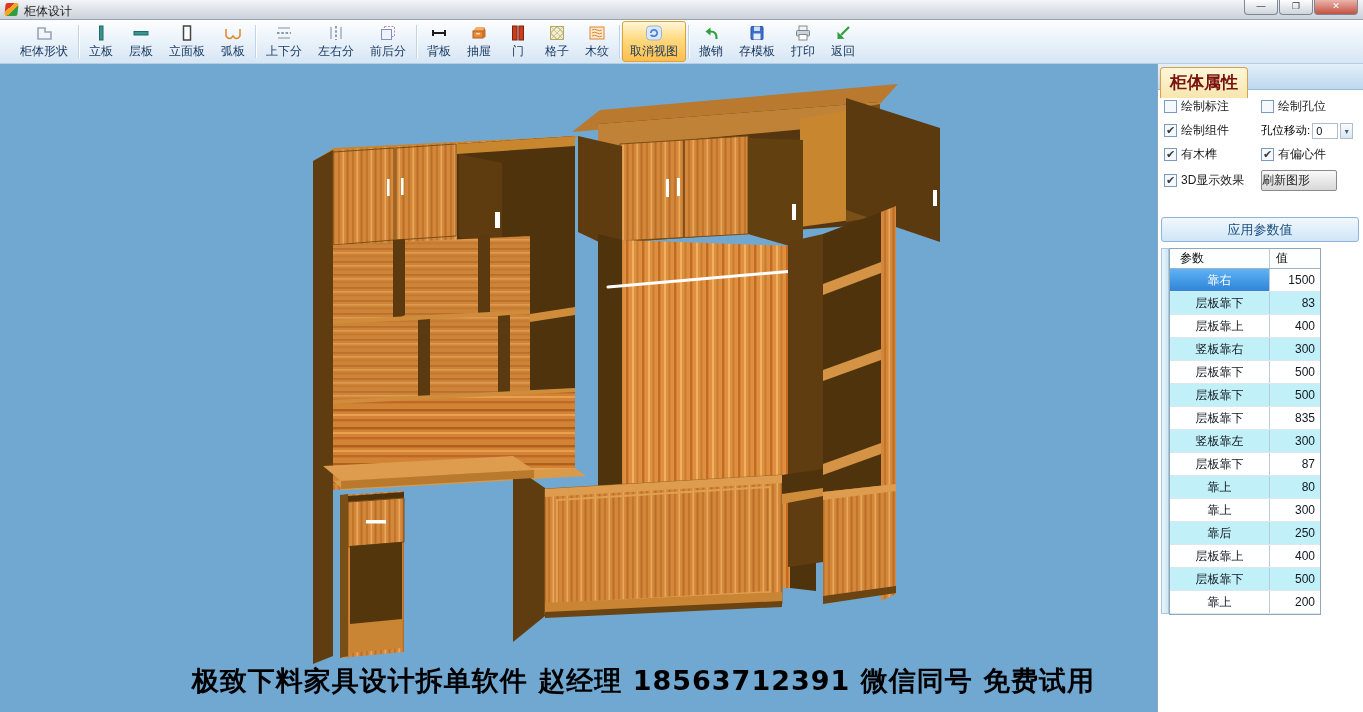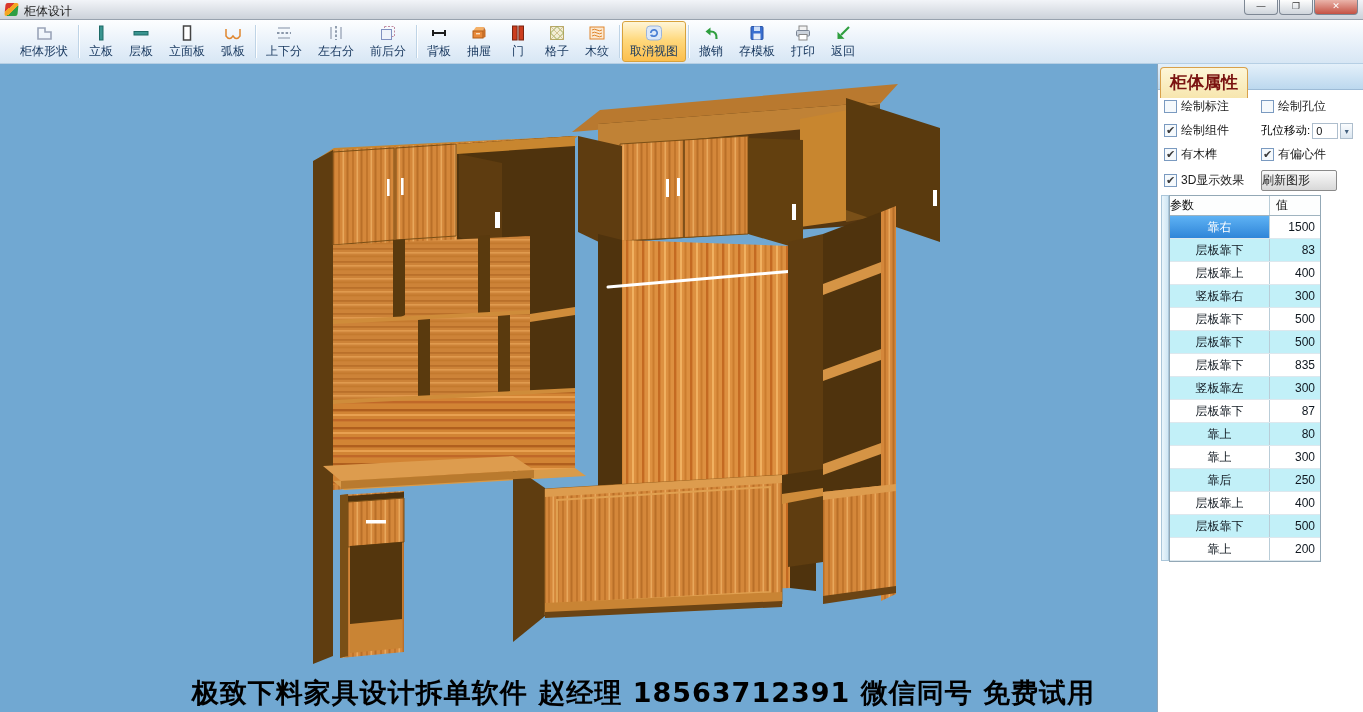--- a/index.html
+++ b/index.html
@@ -28,21 +28,21 @@
     font-size:12px; color:#17375e; white-space:nowrap; cursor:default; }
   .tb .ic { height:20px; display:flex; align-items:center; justify-content:center; }
   .tb.active { background:linear-gradient(#fff6d8,#ffd97e 45%,#fcbf4e);
     border-color:#d8a23c; }
   .tbsep { width:1px; background:#bfd4e6; margin:4px 2px; box-shadow:1px 0 0 #fff; }
 
   
   .main { display:flex; height:648px; }
   .viewport { position:relative; width:1157px; height:648px; background:#71a8d2; overflow:hidden; }
   .viewport svg { position:absolute; left:0; top:0; }
-  .banner { position:absolute; left:0; bottom:1px; width:100%; padding-left:130px;
+  .banner { position:absolute; left:0; bottom:13px; width:100%; padding-left:130px;
     text-align:center; font-size:27px; font-weight:900; color:#000; letter-spacing:1px;
     font-family:"DejaVu Sans","Liberation Sans",sans-serif; }
 
   
   .panel { width:206px; height:648px; background:#fff; border-left:1px solid #8fa6ba;
     position:relative; font-size:12px; }
   .tabstrip { height:26px; background:linear-gradient(#e4f0fa,#bcd8ee);
     border-bottom:1px solid #9dbbd6; padding:3px 0 0 2px; }
   .tab { display:inline-block; padding:3px 9px 4px; background:linear-gradient(#fdf6d8,#f7e6ae);
     border:1px solid #d8a04a; border-bottom:none; border-radius:4px 4px 0 0;
@@ -68,21 +68,21 @@
   .btn-apply { margin:22px 4px 6px 3px; height:25px; text-align:center; line-height:23px;
     background:linear-gradient(#f2f8fd,#cfe5f7); border:1px solid #8db4d8; border-radius:3px;
     color:#1b4f80; font-size:13px; }
 
   .ptable { position:relative; margin-left:2px; padding-left:9px; }
   .pscroll { position:absolute; left:1px; top:0; width:8px; height:366px;
     background:linear-gradient(90deg,#eaf5fb,#cfe6f4); border:1px solid #aac6da; }
   .pt-inner { width:152px; border:1px solid #93a8b6; }
   .phead { display:flex; height:20px; line-height:19px; background:#fdfefe;
     border-bottom:1px solid #a0b4c0; color:#111; }
-  .phead .h1 { width:100px; border-right:1px solid #b9cdd8; }
+  .phead .h1 { width:100px; padding-left:10px; border-right:1px solid #b9cdd8; }
   .phead .h2 { flex:1; padding-left:6px; }
   .prow { display:flex; height:23px; line-height:22px; background:#fff;
     border-bottom:1px solid #dde8ee; color:#101820;justify-content:space-between; }
   .prow:nth-child(even) { background:#c2f0f8; }
   .pc { width:100px; text-align:center; border-right:1px solid #b9cdd8; }
   .vc { flex:1; text-align:right; padding-right:5px; }
   .prow.selected .pc { background:linear-gradient(#5eb2f4,#2f85d8); color:#fff; }
   .prow.selected .vc { background:#fff; }
 </style>
 </head>
@@ -421,20 +421,21 @@
         <span class="cb checked"></span>
         <span class="cb-label">有偏心件</span>
       </div>
       <div class="cb-item">
         <span class="cb checked"></span>
         <span class="cb-label">3D显示效果</span>
       </div>
       <div class="btn-refresh">刷新图形</div>
     </div>
 
+    <div class="btn-apply">应用参数值</div>
 
     <div class="ptable">
       <div class="pscroll"></div>
       <div class="pt-inner">
         <div class="phead">
           <div class="h1">参数</div>
           <div class="h2">值</div>
         </div>
         <div class="prows">
           <div class="prow selected">

